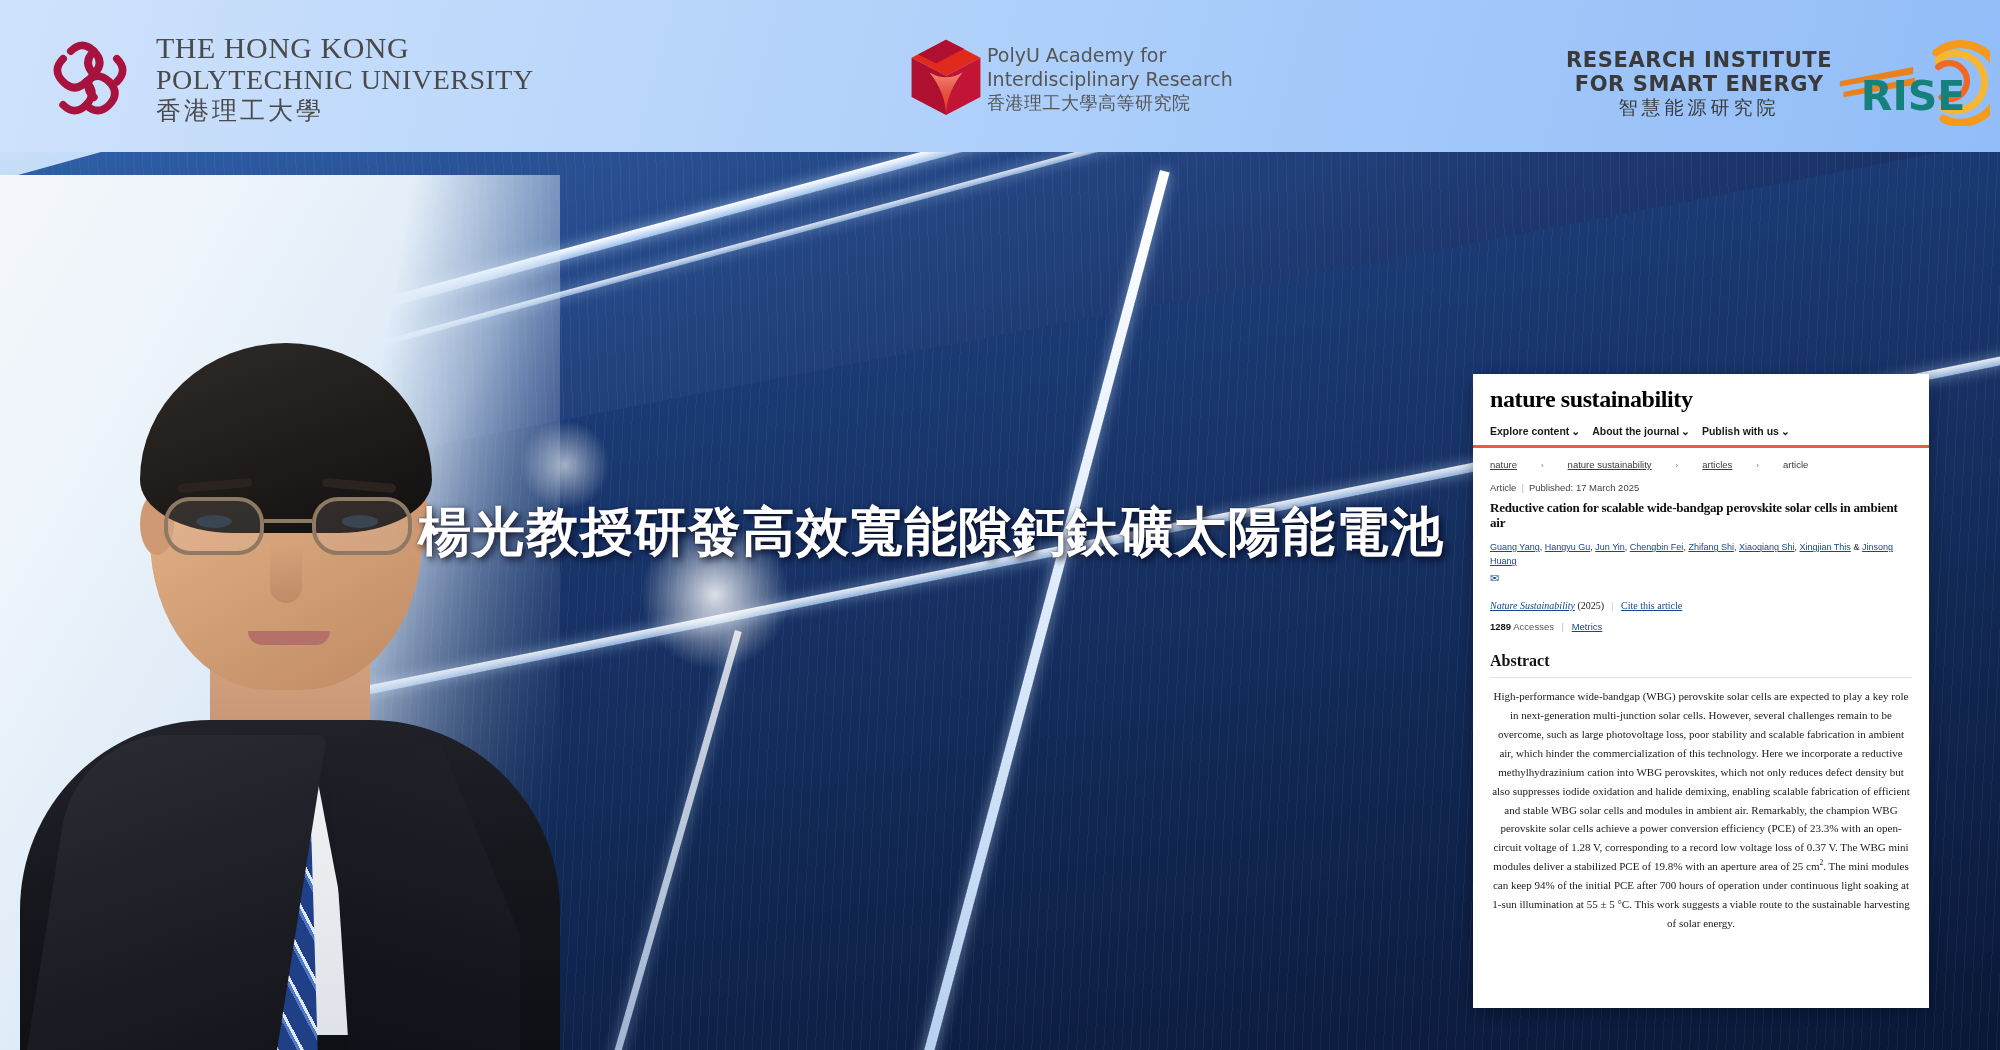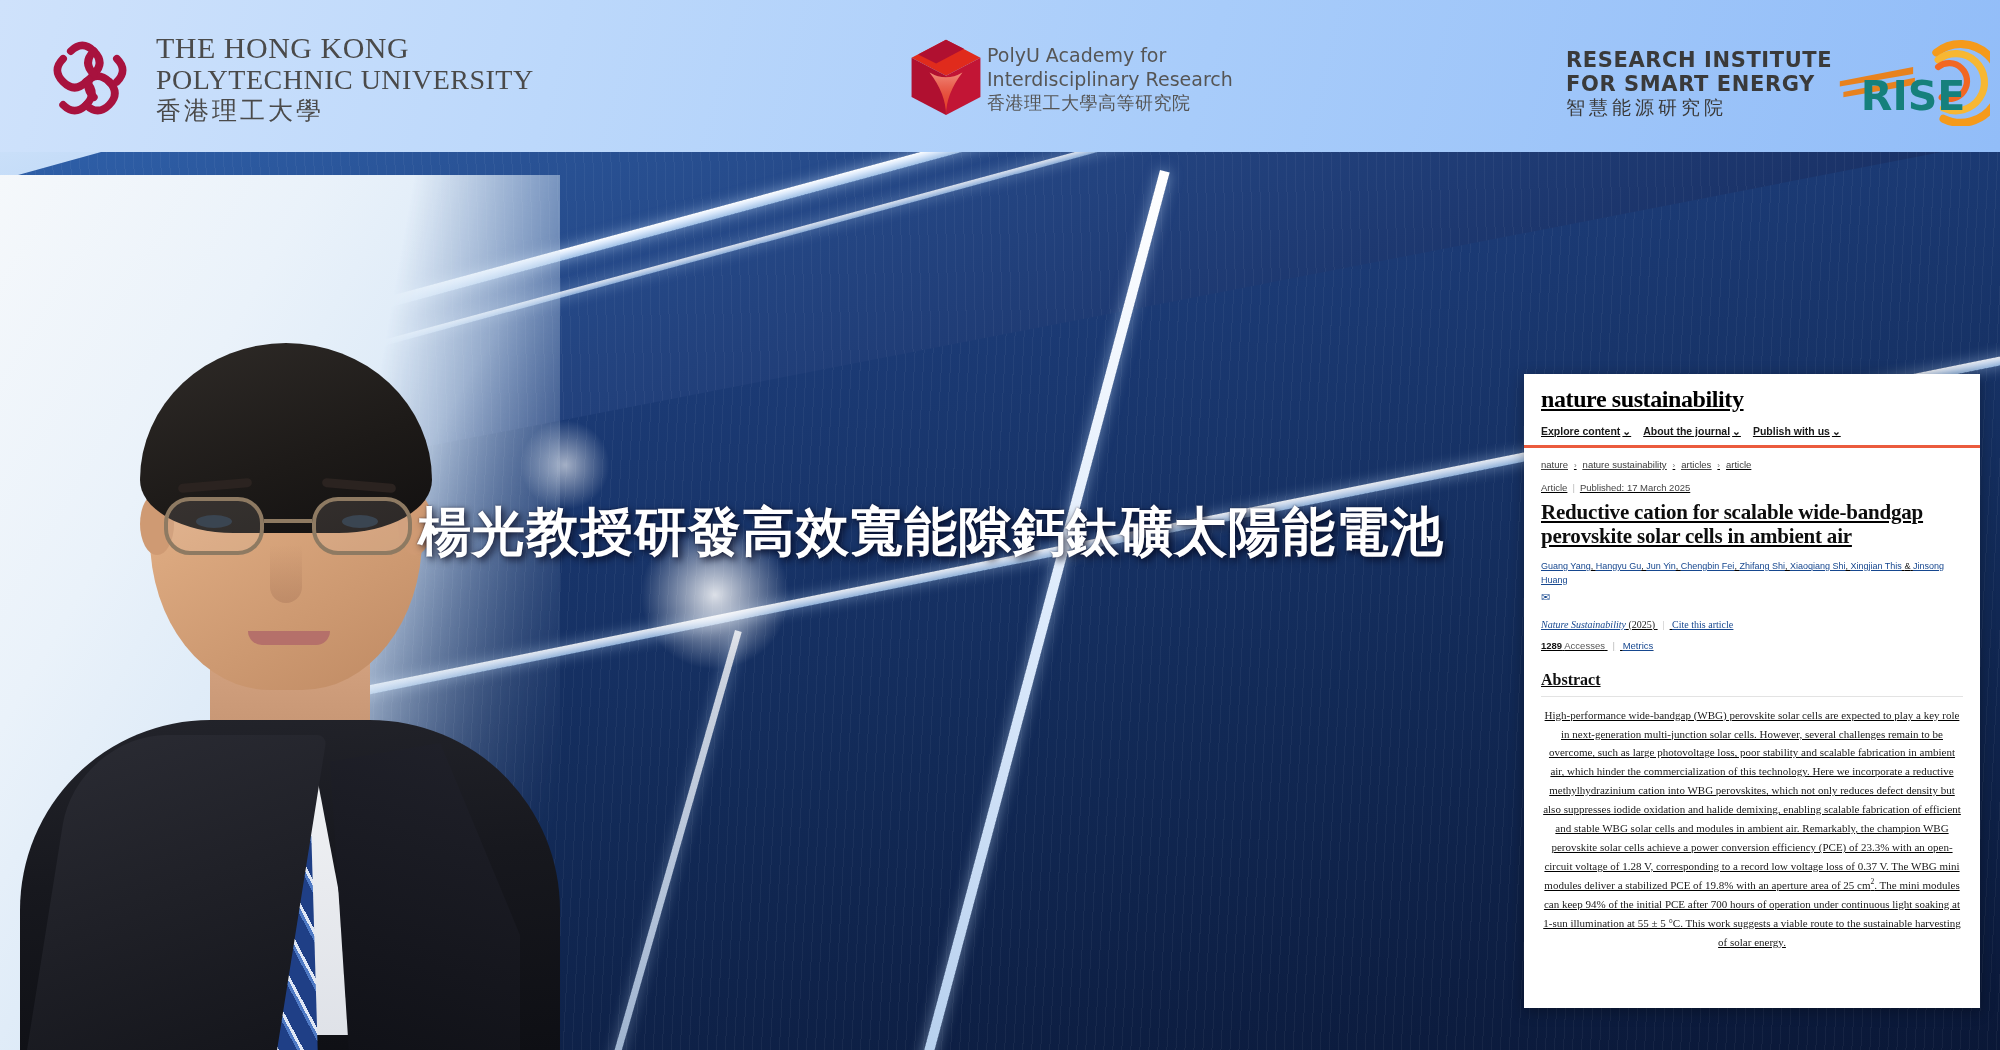--- a/index.html
+++ b/index.html
@@ -35,21 +35,21 @@
 
   
   .pair{ position:absolute; left:905px; top:36px; display:flex; align-items:center; gap:0; }
   .pair-mark{ width:82px; height:86px; flex:none; }
   .pair-txt{ display:flex; flex-direction:column; line-height:1.26; color:#555; }
   .pair-l1,.pair-l2{ font-size:19px; font-family:"DejaVu Sans", sans-serif; }
   .pair-zh{ font-size:18px; font-family:"DejaVu Sans", sans-serif; letter-spacing:.5px; }
 
   
   .rise{ position:absolute; left:1566px; top:40px; display:flex; align-items:center; gap:6px; }
-  .rise-txt{ display:flex; flex-direction:column; align-items:flex-start; line-height:1.16; color:#3a3a3a; }
+  .rise-txt{ display:flex; flex-direction:column; align-items:center; line-height:1.16; color:#3a3a3a; }
   .rise-l1,.rise-l2{ font-size:21px; font-weight:bold; letter-spacing:.6px; font-family:"DejaVu Sans", sans-serif; }
   .rise-zh{ font-size:19px; letter-spacing:4px; font-family:"DejaVu Sans", sans-serif; }
   .rise-mark{ width:152px; height:86px; flex:none; position:relative; }
 
   
   .photo{
     position:absolute; left:0; top:110px; width:2000px; height:940px; overflow:hidden; z-index:1;
   }
   .sky{
     position:absolute; inset:0;
@@ -161,50 +161,49 @@
   .headline{
     position:absolute; left:418px; top:498px; z-index:7; width:1040px;
     color:#ffffff; font-weight:bold; font-size:53px; line-height:1.30;
     letter-spacing:1px; font-family:"DejaVu Sans", sans-serif;
     text-shadow:3px 3px 7px rgba(0,0,20,.75), 0 0 2px rgba(0,0,30,.6);
   }
   .headline div{ white-space:nowrap; }
 
   
   .card{
-    position:absolute; left:1524px; top:374px; width:456px; height:634px;
+    position:absolute; left:1473px; top:374px; width:456px; height:634px;
     background:#ffffff; z-index:8; overflow:hidden;
     box-shadow:0 3px 14px rgba(0,0,0,.32);
     font-family:"Liberation Serif", serif;
-    text-decoration:underline;
   }
   .card-head{ padding:12px 17px 7px 17px; }
   .nature-logo{
     font-family:"Liberation Serif", serif; font-weight:bold; font-size:24px;
     color:#000; letter-spacing:-.4px;
   }
   .card-nav{
     display:flex; gap:12px; padding:5px 17px 8px 17px;
     font-family:"Liberation Sans", sans-serif;
   }
   .card-nav span{ font-size:10.5px; font-weight:bold; color:#1a1a1a; white-space:nowrap; }
   .chev{ font-size:8px; margin-left:2px; }
   .rule{ height:3px; width:100%; }
   .crumbs{
-    display:flex; align-items:flex-end; gap:6px; padding:11px 17px 6px 17px;
+    display:flex; align-items:flex-end; gap:24px; padding:11px 17px 6px 17px;
     font-family:"Liberation Sans", sans-serif; font-size:9.5px; color:#3b3b3b;
   }
   .crumbs a{ color:#3b3b3b; text-decoration:underline; }
   .crumbs i{ font-style:normal; color:#777; font-size:8px; }
   .card-body{ padding:6px 17px 0 17px; }
   .meta{ font-family:"Liberation Sans", sans-serif; font-size:9.5px; color:#444; margin-bottom:7px; }
   .meta b{ font-weight:normal; }
   .sep{ color:#bbb; margin:0 5px; }
   .art-title{
-    font-family:"Liberation Serif", serif; font-weight:bold; font-size:21px;
+    font-family:"Liberation Serif", serif; font-weight:bold; font-size:13px;
     line-height:1.16; color:#0d0d0d; margin-bottom:11px; letter-spacing:-.2px;
   }
   .authors{
     font-family:"Liberation Sans", sans-serif; font-size:9px; line-height:1.55; color:#222;
   }
   .authors a{ color:#16478f; text-decoration:underline; }
   .amp{ color:#222; }
   .env{ display:inline-block; color:#16478f; font-size:11px; margin-top:1px; }
   .journal{
     font-family:"Liberation Serif", serif; font-size:10px; color:#222; margin-top:13px;

